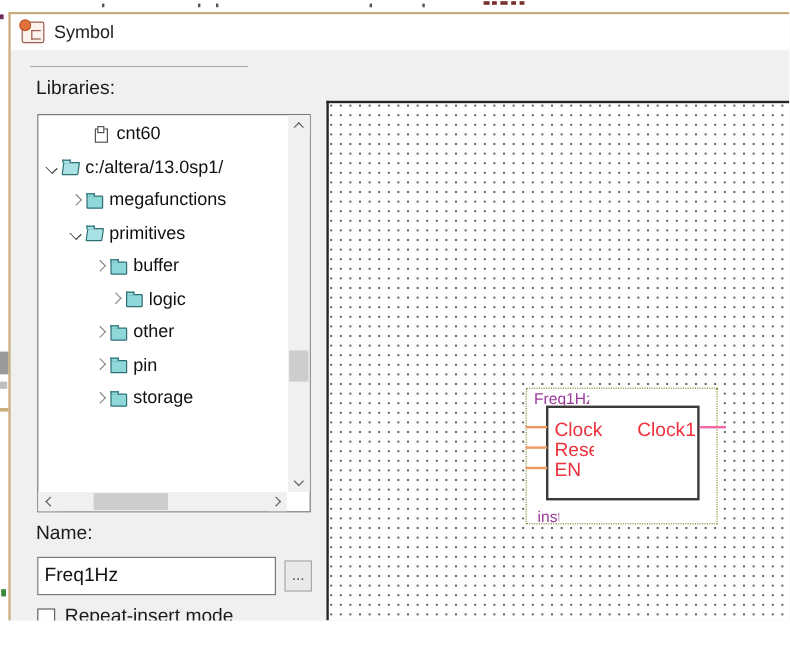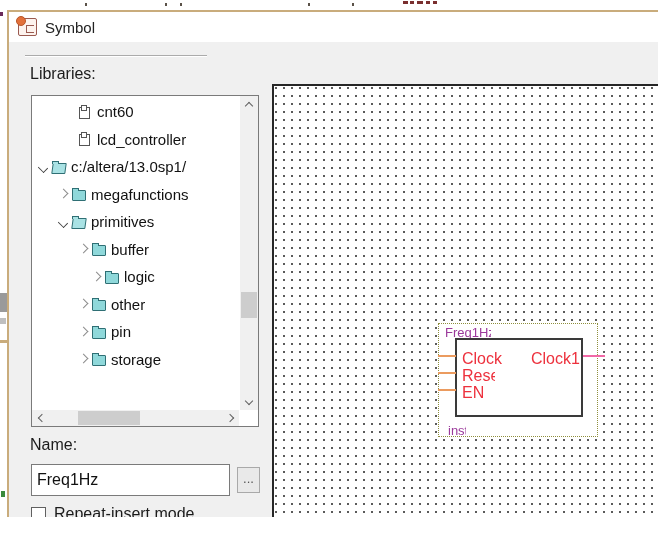--- a/index.html
+++ b/index.html
@@ -141,25 +141,20 @@
 
       <div class="panel-label lbl-libraries">Libraries:</div>
 
       <div class="treebox">
         <div class="tree-rows">
             <div class="tree-row" style="padding-left: 44px; align-items: center;">
     <span class="chev none"></span>
     <span class="ticon symbol-file"></span>
     <span class="tlabel">cnt60</span>
   </div>
-            <div class="tree-row" style="padding-left: 44px;">
-    <span class="chev none"></span>
-    <span class="ticon symbol-file"></span>
-    <span class="tlabel">lcd_controller</span>
-  </div>
             <div class="tree-row" style="padding-left: 4px;">
     <span class="chev expanded"></span>
     <span class="ticon folder-open"></span>
     <span class="tlabel">c:/altera/13.0sp1/</span>
   </div>
             <div class="tree-row" style="padding-left: 24px;">
     <span class="chev collapsed"></span>
     <span class="ticon folder-closed"></span>
     <span class="tlabel">megafunctions</span>
   </div>

